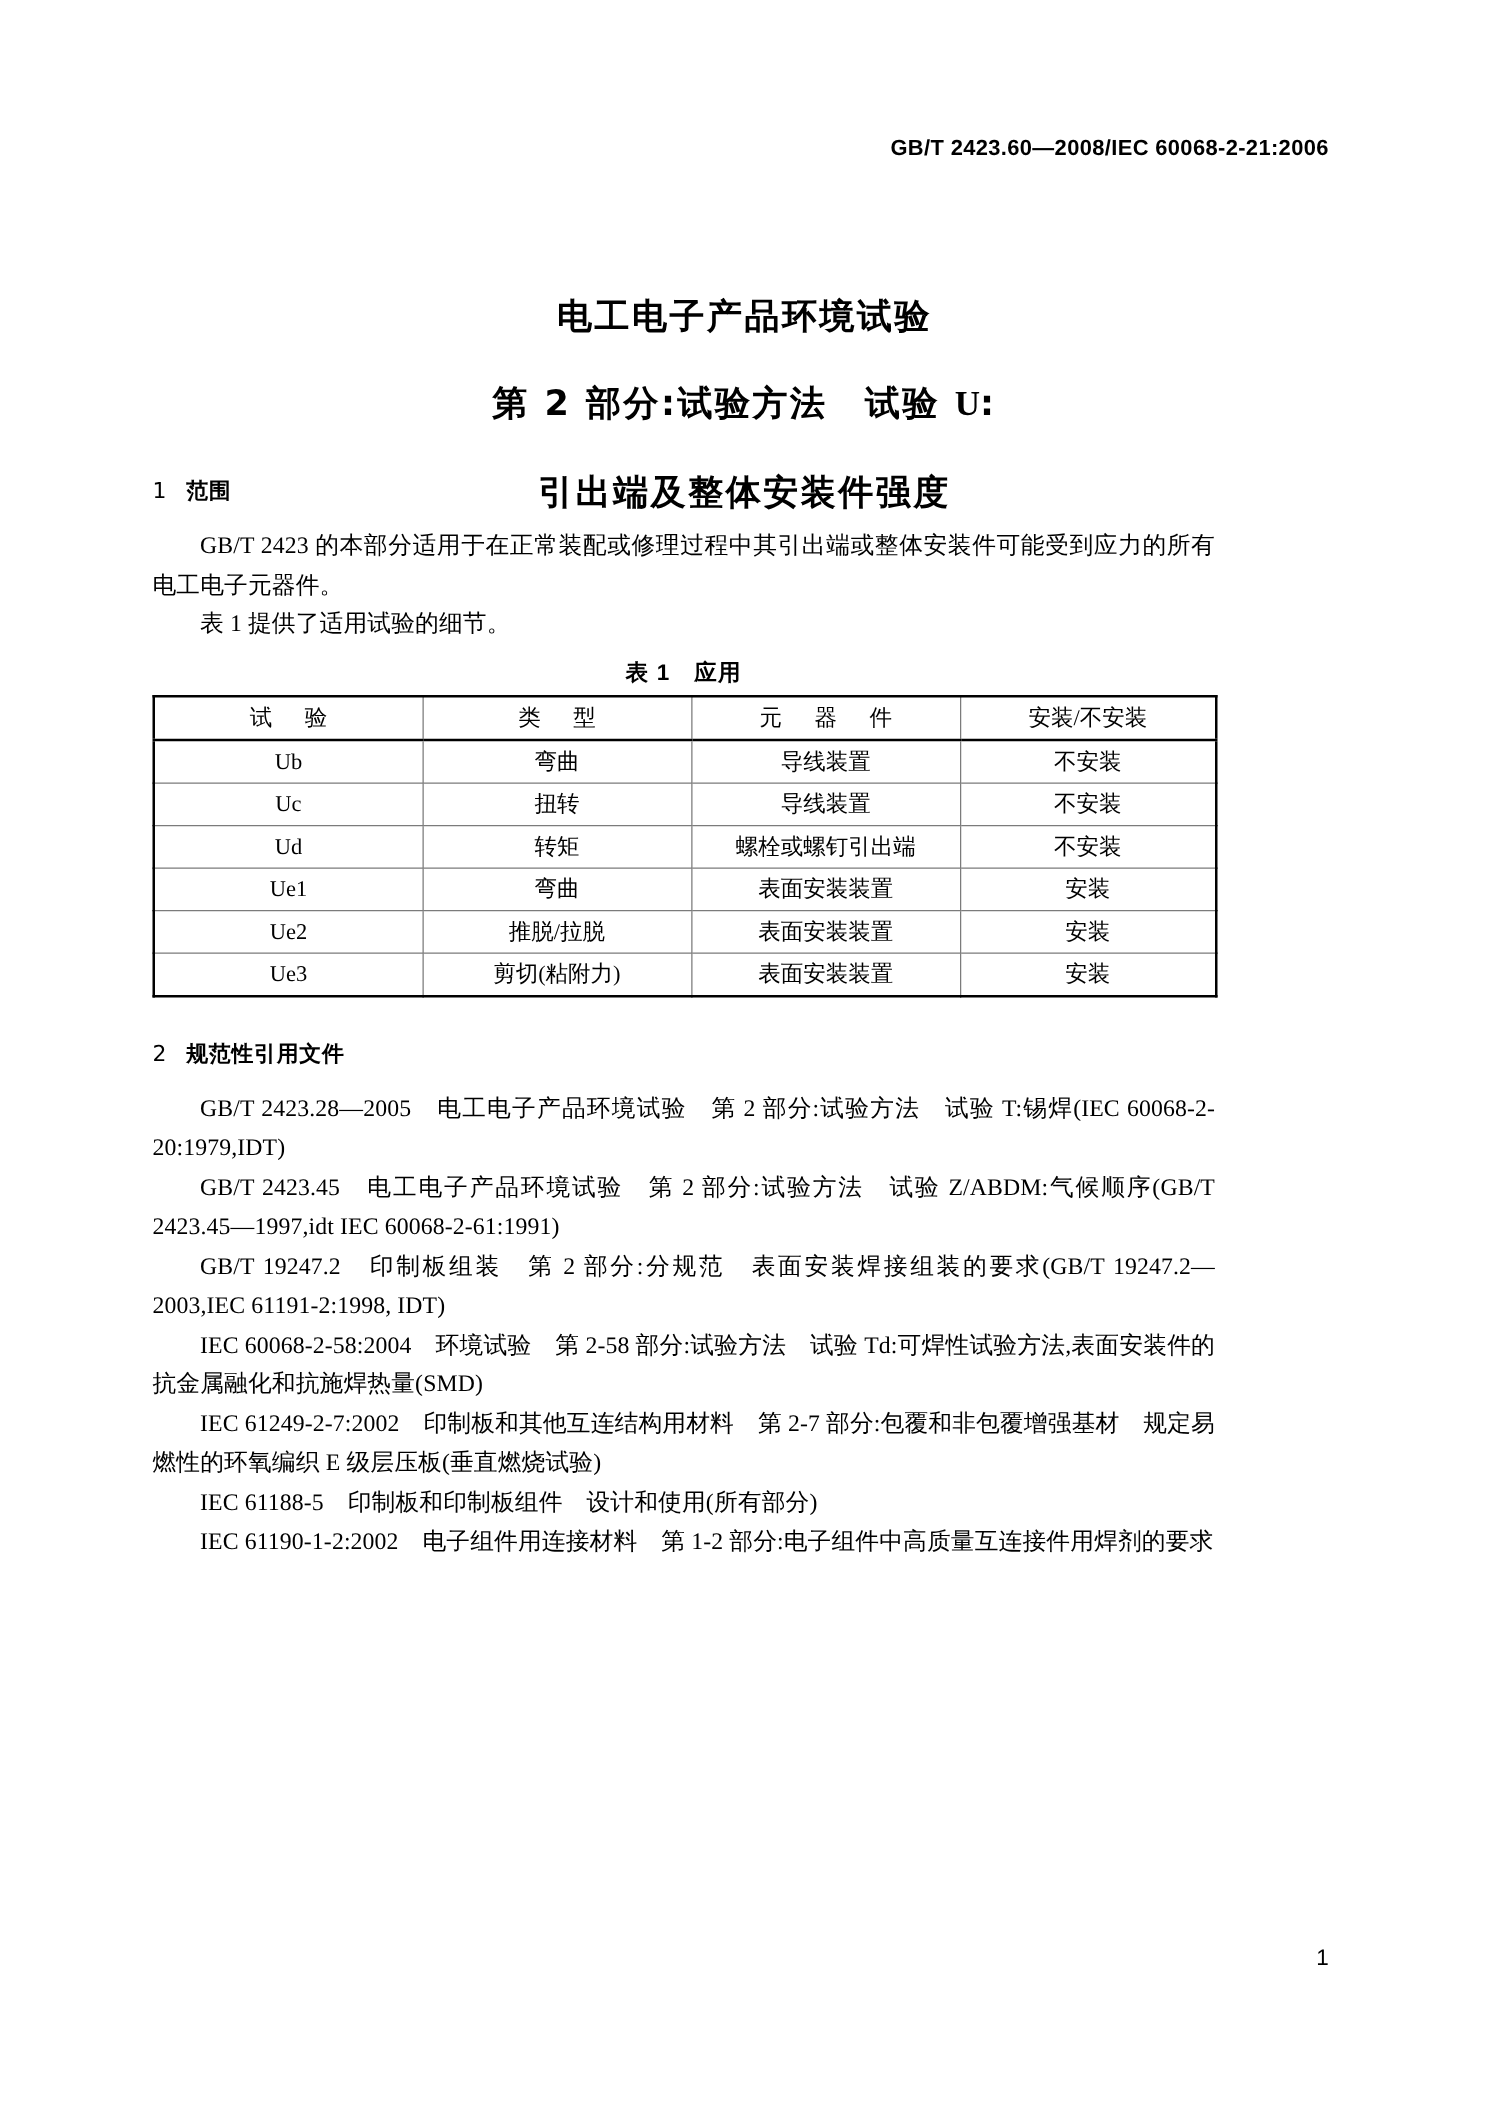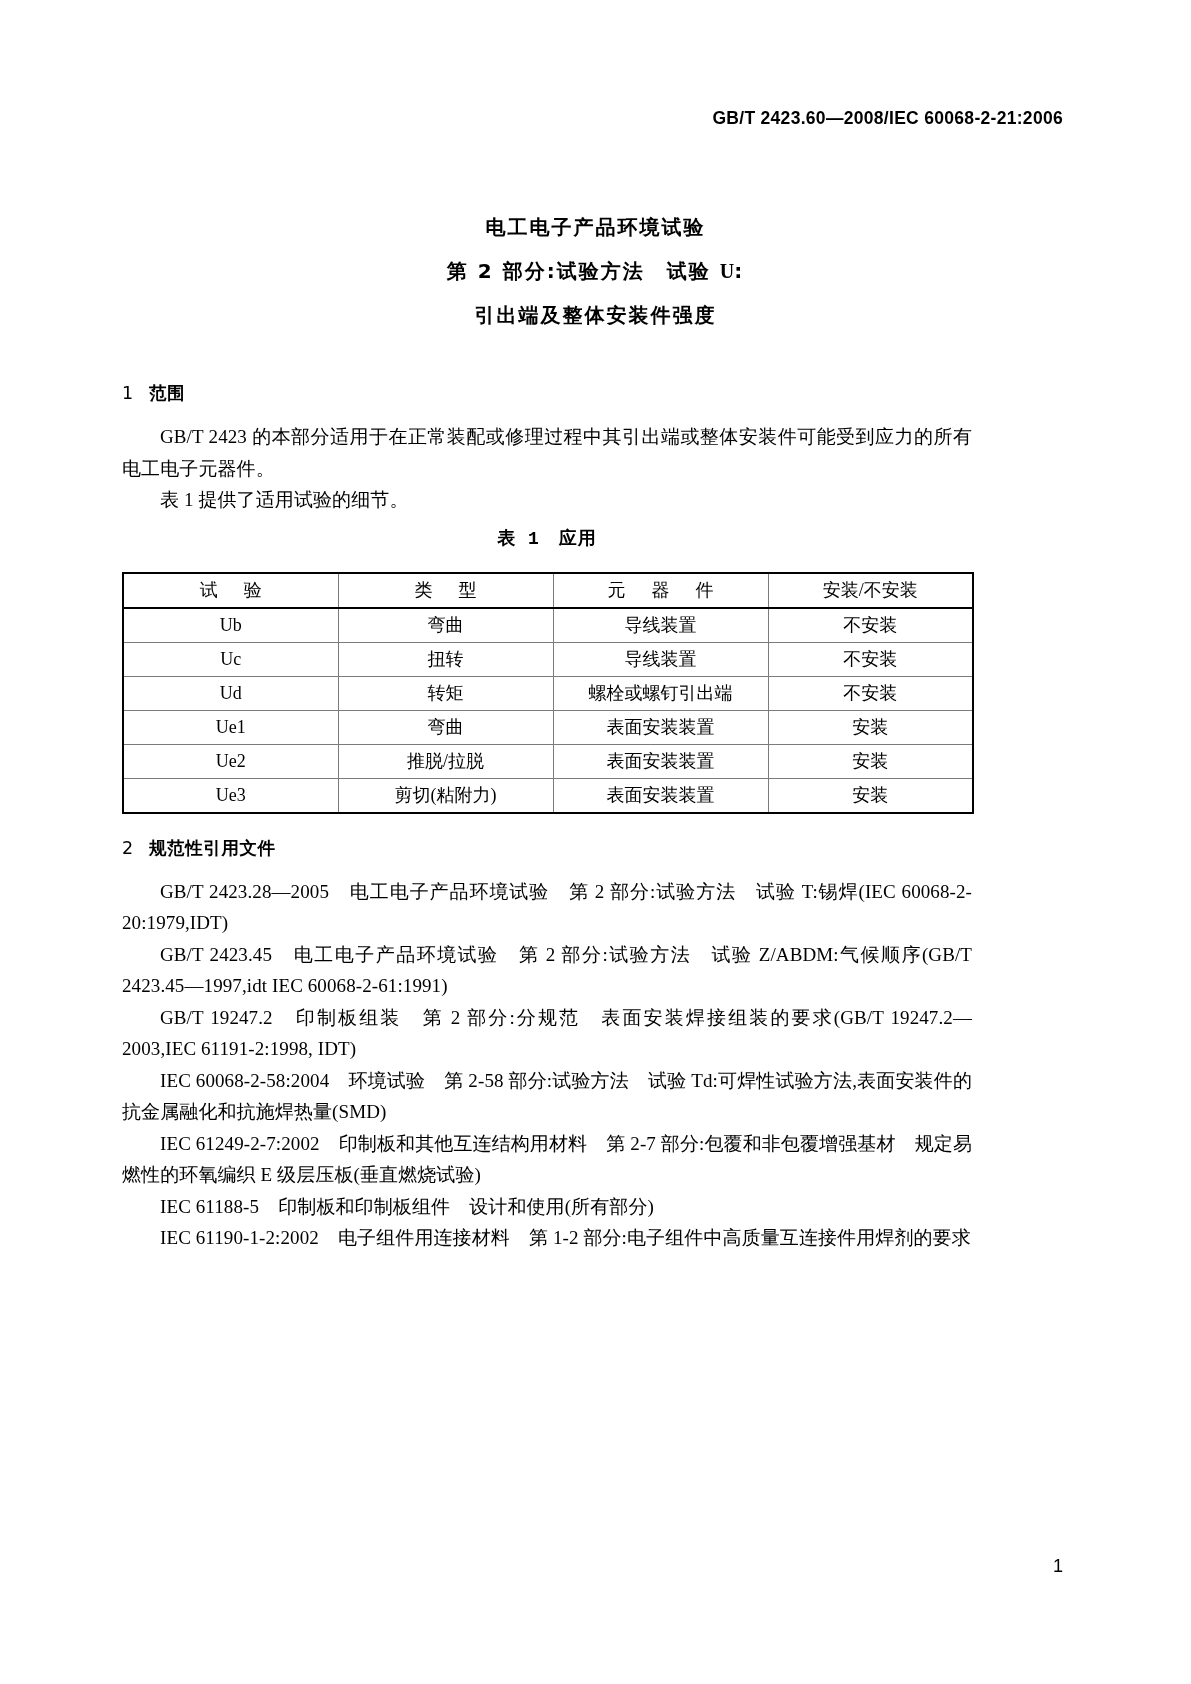--- a/index.html
+++ b/index.html
@@ -39,25 +39,26 @@
   
   .title-block {
     position: absolute;
     top: 205px;
     left: 0;
     width: 1191px;
     text-align: center;
   }
   .title-line {
     font-family: "DejaVu Sans", "Liberation Sans", sans-serif;
-    font-size: 20px;
+    font-size: 28px;
     font-weight: bold;
     letter-spacing: 2.0px;
     line-height: 44px;
     white-space: nowrap;
+    margin-top: 26px;
   }
   .title-line .latin {
     font-family: "Liberation Serif", "DejaVu Serif", serif;
     font-weight: bold;
     letter-spacing: 0;
   }
 
   
   .content {
     position: absolute;
@@ -89,30 +90,30 @@
     text-align: justify;
     text-justify: inter-ideograph;
     letter-spacing: 0.1px;
   }
   p.indent { text-indent: 38px; }
   p.hang { text-indent: 38px; }
 
   
   .table-caption {
     text-align: center;
-    font-family: Liberation Mono, monospace;
+    font-family: Liberation Sans, sans-serif;
     font-size: 18px;
     font-weight: bold;
     letter-spacing: 1px;
-    margin: 10px 0 22px 0;
+    margin: 10px 0 6px 0;
   }
   table.app-table {
     border-collapse: collapse;
     width: 850px;
-    margin: 0 0 0 0;
+    margin: 0 0 12px 0;
     table-layout: fixed;
   }
   table.app-table td, table.app-table th {
     border: 1px solid #7b7b7b;
     font-weight: normal;
     font-size: 18px;
     text-align: center;
     height: 33px;
     padding: 0 2px;
     line-height: 33px;

